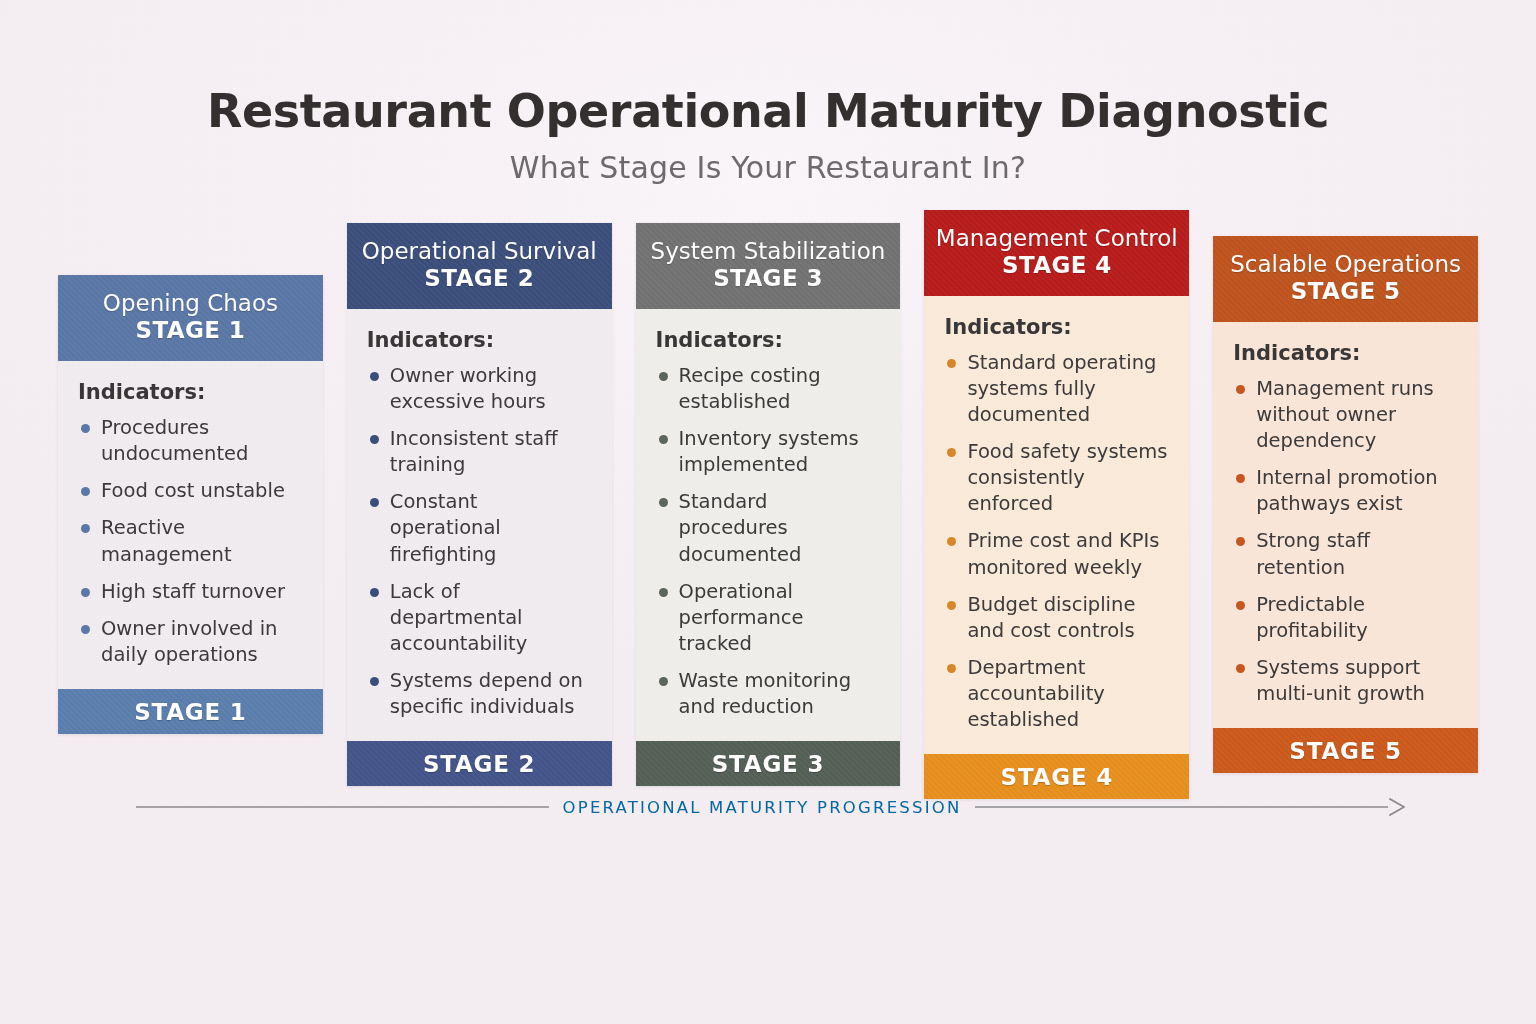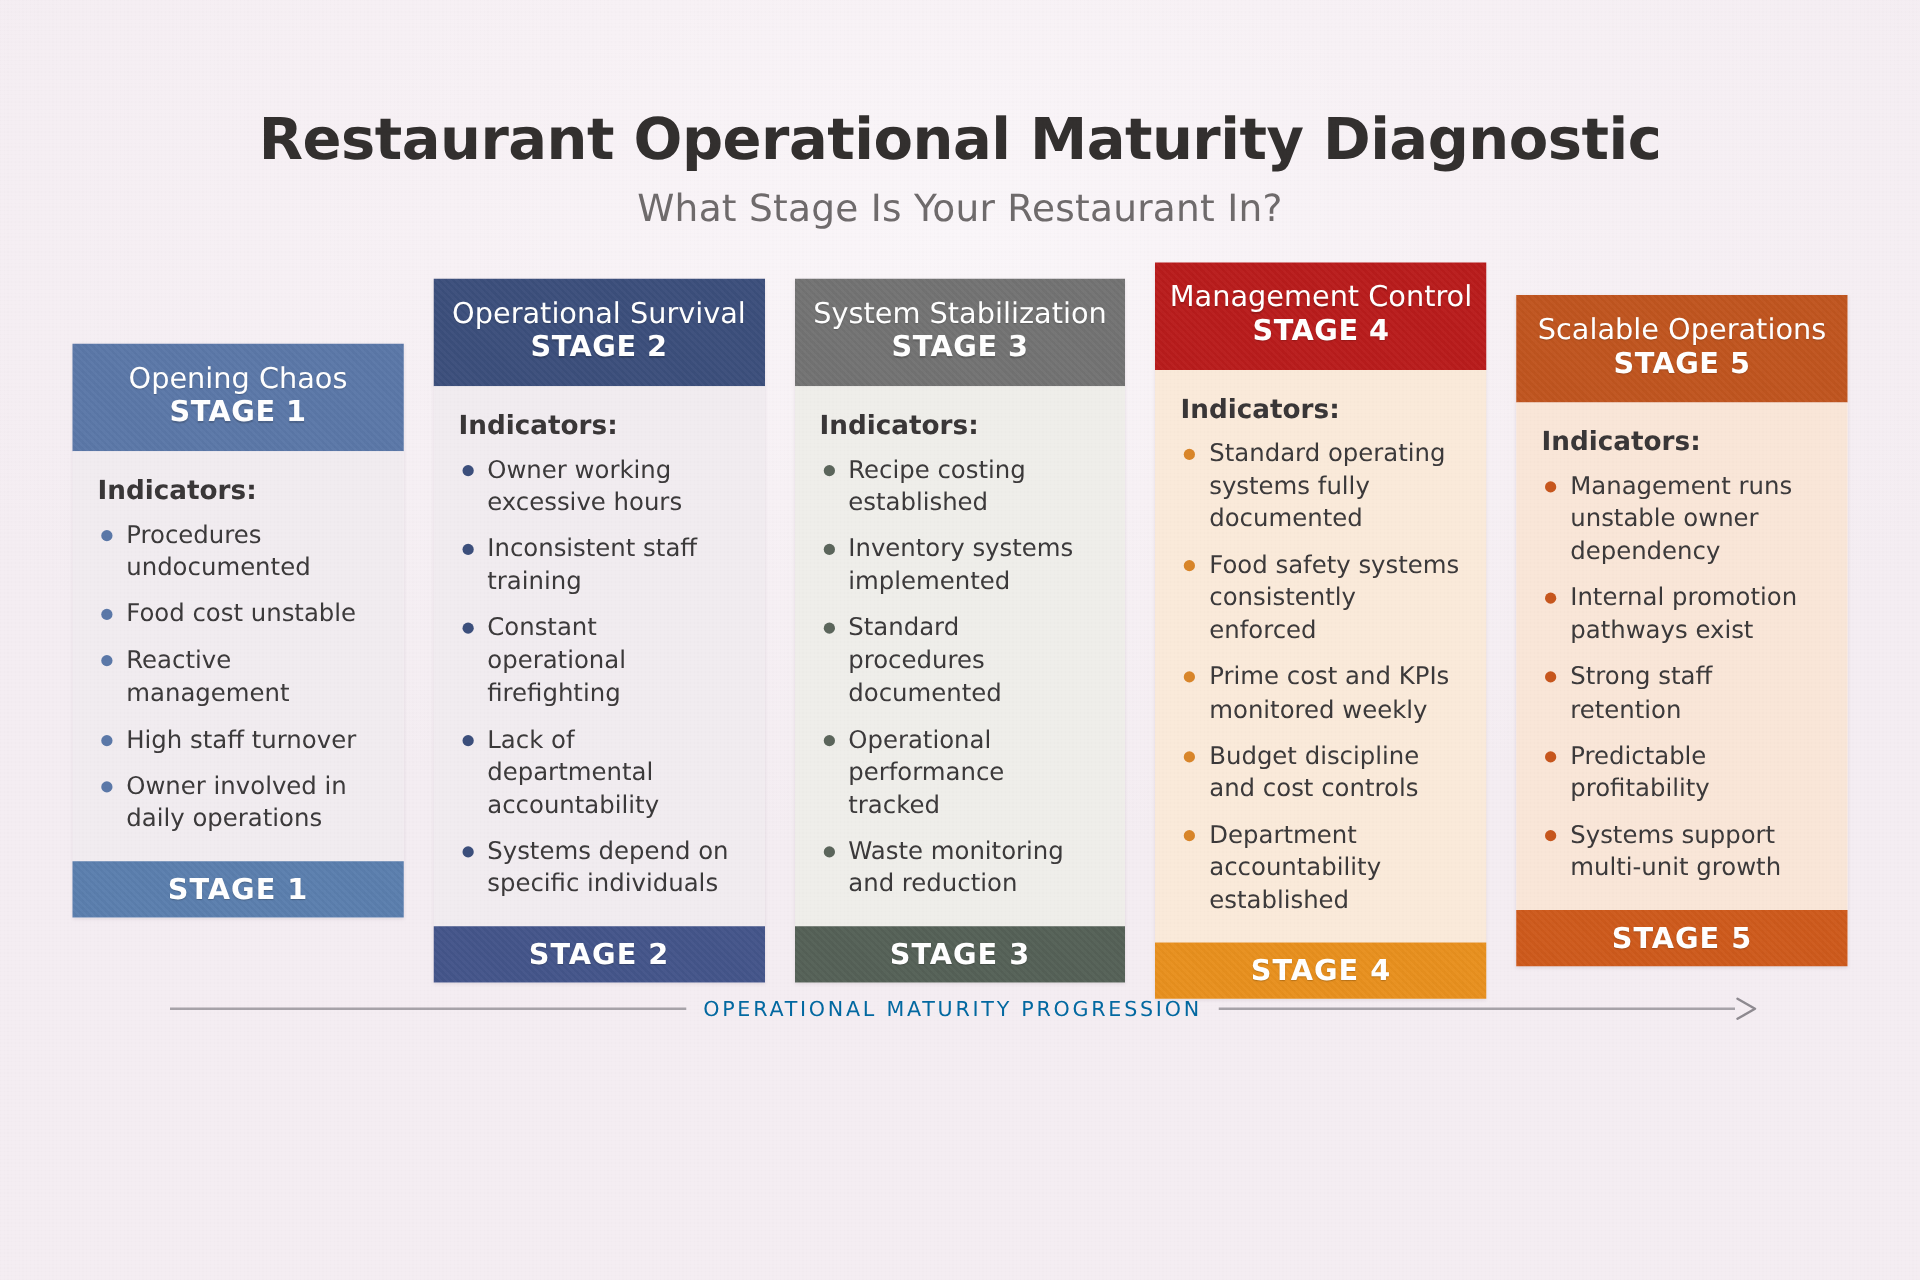--- a/index.html
+++ b/index.html
@@ -287,21 +287,21 @@
         </div>
       </div>
       <div class="card">
         <div class="card-head" style="background: rgb(192, 85, 31);">
           <div class="head-name">Scalable Operations</div>
           <div class="head-stage">STAGE 5</div>
         </div>
         <div class="card-body" style="background: linear-gradient(rgb(249, 230, 216) 0%, rgb(249, 230, 216) 100%);">
           <div class="indicators-label">Indicators:</div>
           <ul class="ind-list">
-            <li><span class="dot" style="background: rgb(199, 87, 30);"></span><span>Management runs unstable owner dependency</span></li>
+            <li><span class="dot" style="background: rgb(199, 87, 30);"></span><span>Management runs without owner dependency</span></li>
             <li><span class="dot" style="background: rgb(199, 87, 30);"></span><span>Internal promotion pathways exist</span></li>
             <li><span class="dot" style="background: rgb(199, 87, 30);"></span><span>Strong staff retention</span></li>
             <li><span class="dot" style="background: rgb(199, 87, 30);"></span><span>Predictable profitability</span></li>
             <li><span class="dot" style="background: rgb(199, 87, 30);"></span><span>Systems support multi-unit growth</span></li>
           </ul>
         </div>
         <div class="card-foot" style="background: rgb(206, 90, 28);">
           <span>STAGE 5</span>
         </div>
       </div>

